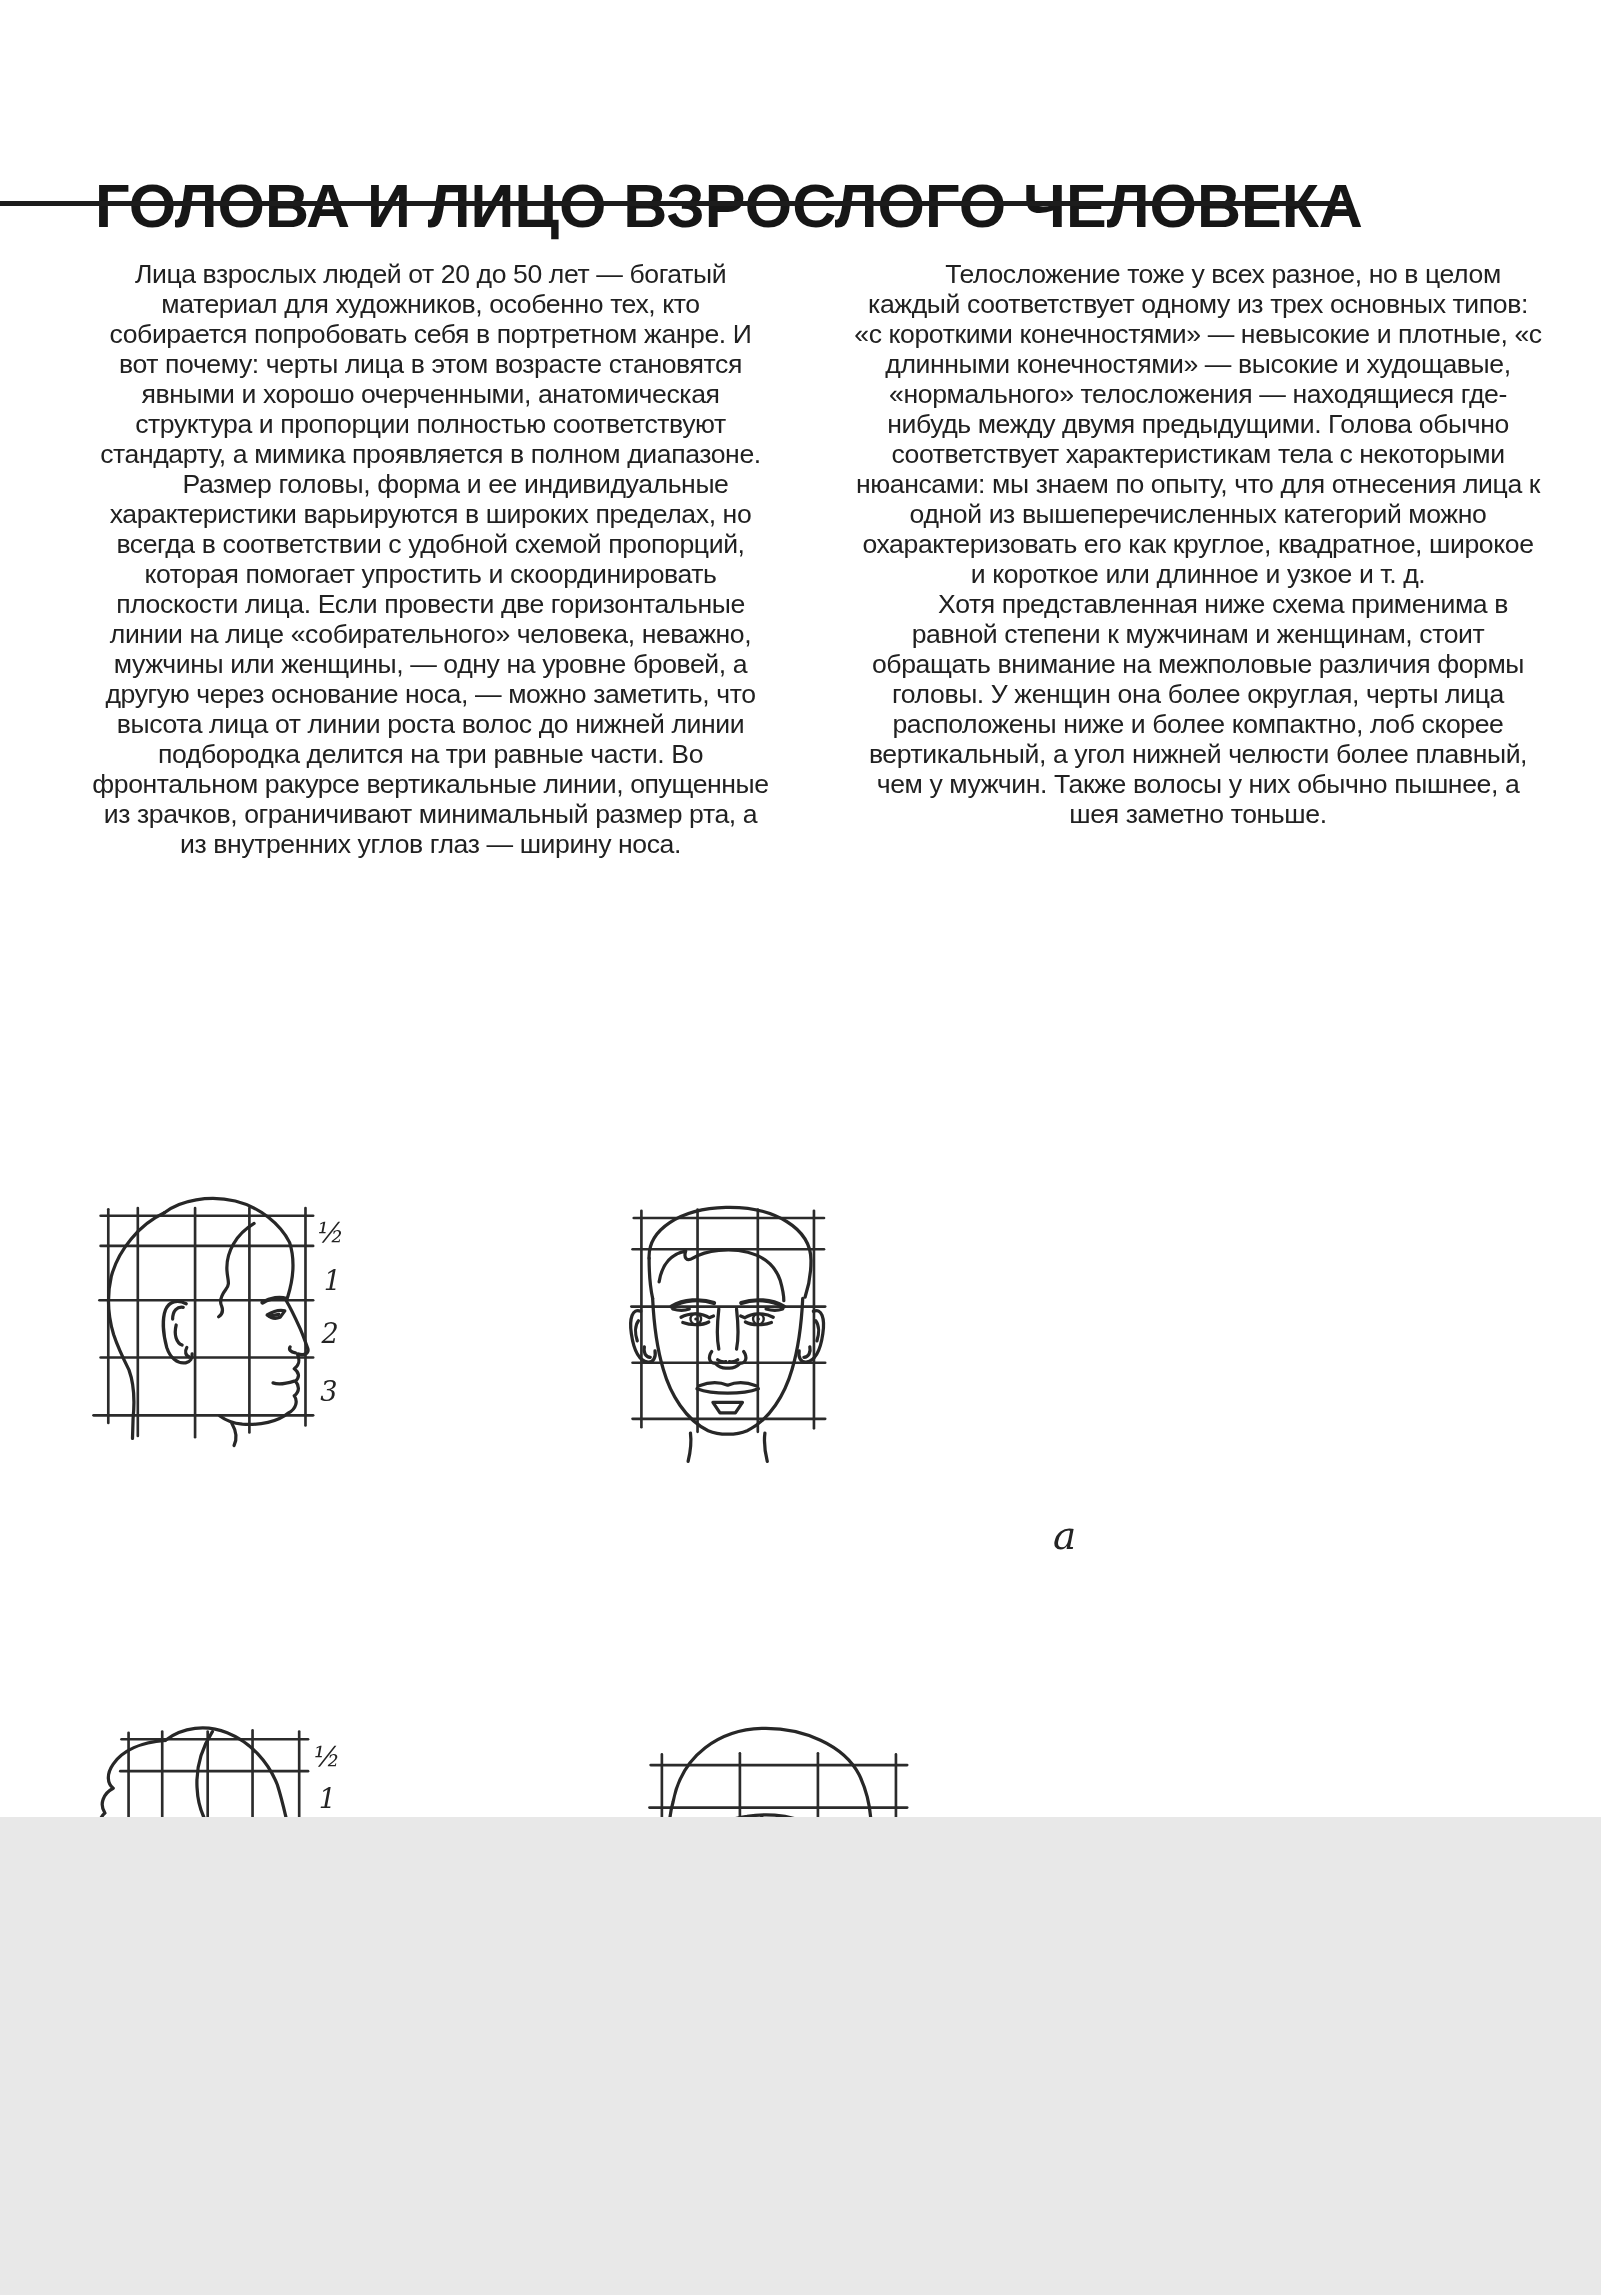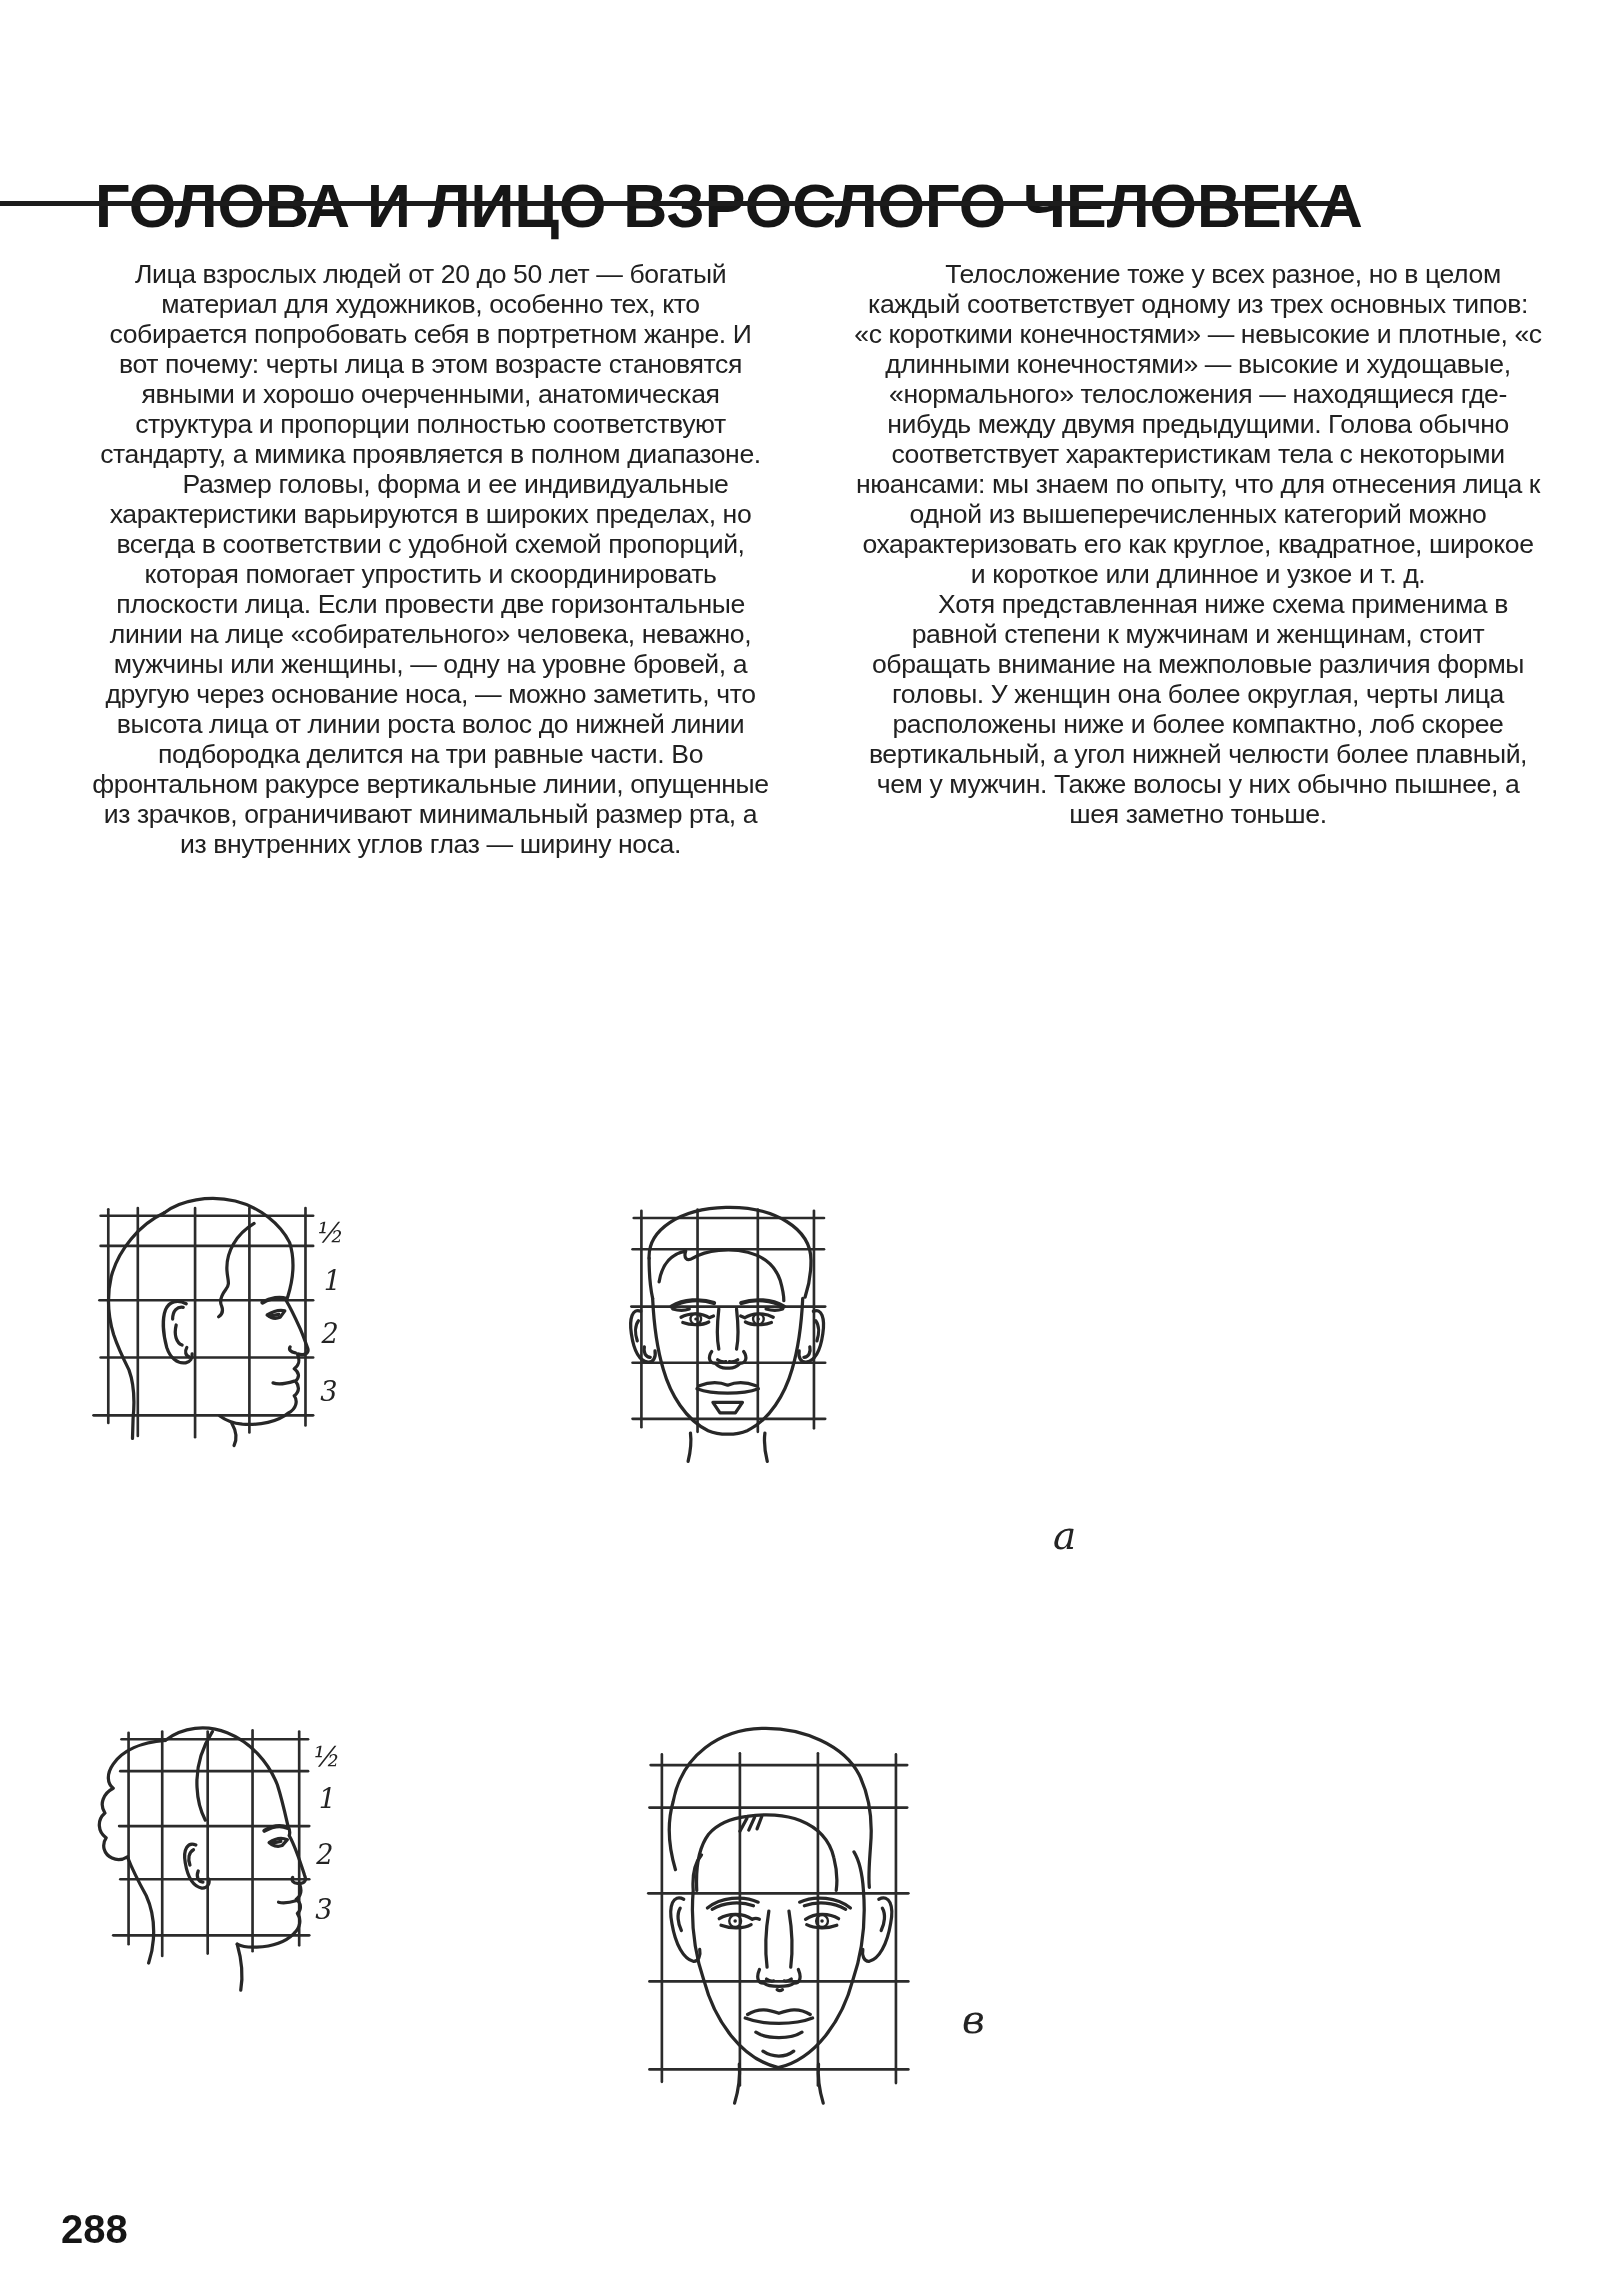--- a/index.html
+++ b/index.html
@@ -1,18 +1,18 @@
 <!DOCTYPE html>
 <html style="font-size:9.5px"><head>
 <meta charset="utf-8">
 <style>
   html,body{margin:0;padding:0;background:#e8e8e8;}
   .page{
     position:relative;
-    width:1602px;height:2295px;
+    width:1602px;height:1817px;
     background:#ffffff;
     font-family:"Liberation Sans",sans-serif;
     color:#1f1f1f;
     overflow:hidden;
   }
   .page-title{
     position:absolute;left:95px;top:135px;
     font-size:61px;font-weight:bold;line-height:1;
     letter-spacing:0px;white-space:nowrap;color:#161616;
   }

